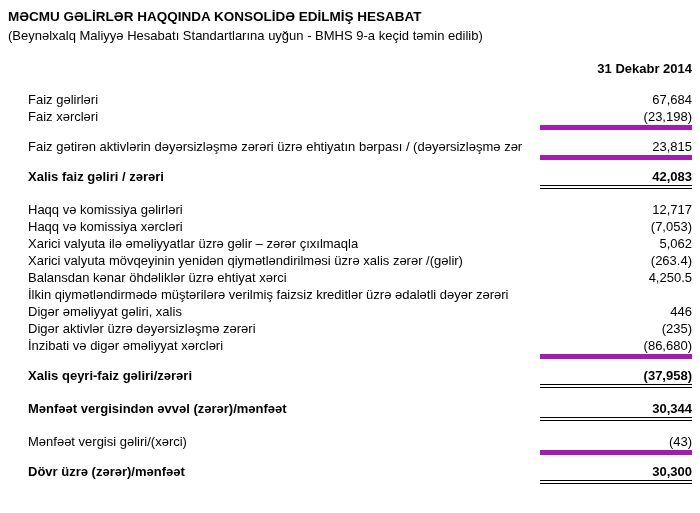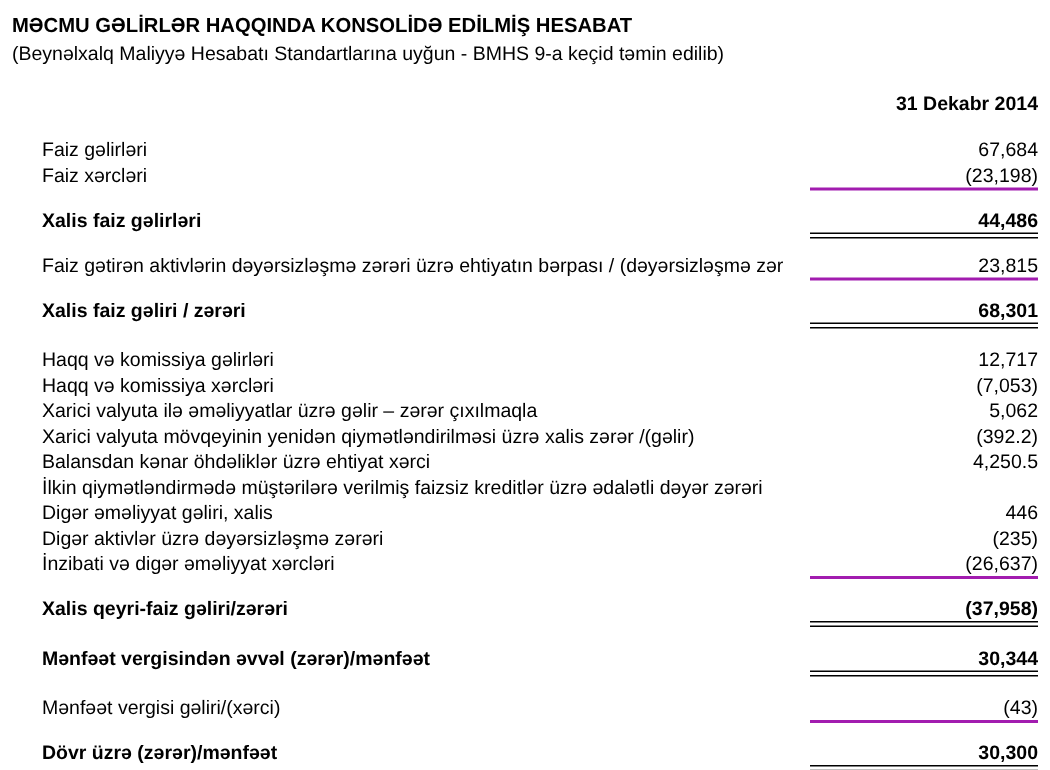--- a/index.html
+++ b/index.html
@@ -18,21 +18,21 @@
   .col-header{
     font-weight:bold;text-align:right;margin-top:16px;height:17px;line-height:17px;
   }
   .rows{margin-top:14px;}
   .row{display:flex;align-items:baseline;height:17px;line-height:17px;}
   .row .label{flex:1;padding-left:20px;white-space:nowrap;overflow:hidden;}
   .row .value{width:152px;text-align:right;white-space:nowrap;box-sizing:border-box;}
   .bold{font-weight:bold;}
   .gap{margin-top:13px;}
   .gap-lg{margin-top:16px;justify-content:center;}
-  .u1{border-bottom:2px solid #a21caf;}
+  .u1{border-bottom:5px solid #a21caf;}
   .u2{border-bottom:4px double #000;}
 </style>
 </head>
 <body>
 
 <div class="page">
 
   <div class="header">
     <div class="header-left">
       <div class="title">MƏCMU GƏLİRLƏR HAQQINDA KONSOLİDƏ EDİLMİŞ HESABAT</div>
@@ -47,53 +47,49 @@
     <div class="row">
       <div class="label">Faiz gəlirləri</div>
       <div class="value">67,684</div>
     </div>
 
     <div class="row">
       <div class="label">Faiz xərcləri</div>
       <div class="value u1">(23,198)</div>
     </div>
 
-    <div class="row bold gap">
-      <div class="label">Xalis faiz gəlirləri</div>
-      <div class="value u2">44,486</div>
-    </div>
 
     <div class="row gap">
       <div class="label">Faiz gətirən aktivlərin dəyərsizləşmə zərəri üzrə ehtiyatın bərpası / (dəyərsizləşmə zər</div>
       <div class="value u1">23,815</div>
     </div>
 
     <div class="row bold gap">
       <div class="label">Xalis faiz gəliri / zərəri</div>
-      <div class="value u2">68,301</div>
+      <div class="value u2">42,083</div>
     </div>
 
     <div class="row gap-lg">
       <div class="label">Haqq və komissiya gəlirləri</div>
       <div class="value">12,717</div>
     </div>
 
     <div class="row">
       <div class="label">Haqq və komissiya xərcləri</div>
       <div class="value">(7,053)</div>
     </div>
 
     <div class="row">
       <div class="label">Xarici valyuta ilə əməliyyatlar üzrə gəlir – zərər çıxılmaqla</div>
       <div class="value">5,062</div>
     </div>
 
     <div class="row">
       <div class="label">Xarici valyuta mövqeyinin yenidən qiymətləndirilməsi üzrə xalis zərər /(gəlir)</div>
-      <div class="value">(392.2)</div>
+      <div class="value">(263.4)</div>
     </div>
 
     <div class="row">
       <div class="label">Balansdan kənar öhdəliklər üzrə ehtiyat xərci</div>
       <div class="value">4,250.5</div>
     </div>
 
     <div class="row">
       <div class="label">İlkin qiymətləndirmədə müştərilərə verilmiş faizsiz kreditlər üzrə ədalətli dəyər zərəri</div>
     </div>
@@ -103,21 +99,21 @@
       <div class="value">446</div>
     </div>
 
     <div class="row">
       <div class="label">Digər aktivlər üzrə dəyərsizləşmə zərəri</div>
       <div class="value">(235)</div>
     </div>
 
     <div class="row">
       <div class="label">İnzibati və digər əməliyyat xərcləri</div>
-      <div class="value u1">(26,637)</div>
+      <div class="value u1">(86,680)</div>
     </div>
 
     <div class="row bold gap">
       <div class="label">Xalis qeyri-faiz gəliri/zərəri</div>
       <div class="value u2">(37,958)</div>
     </div>
 
     <div class="row bold gap-lg">
       <div class="label">Mənfəət vergisindən əvvəl (zərər)/mənfəət</div>
       <div class="value u2">30,344</div>

